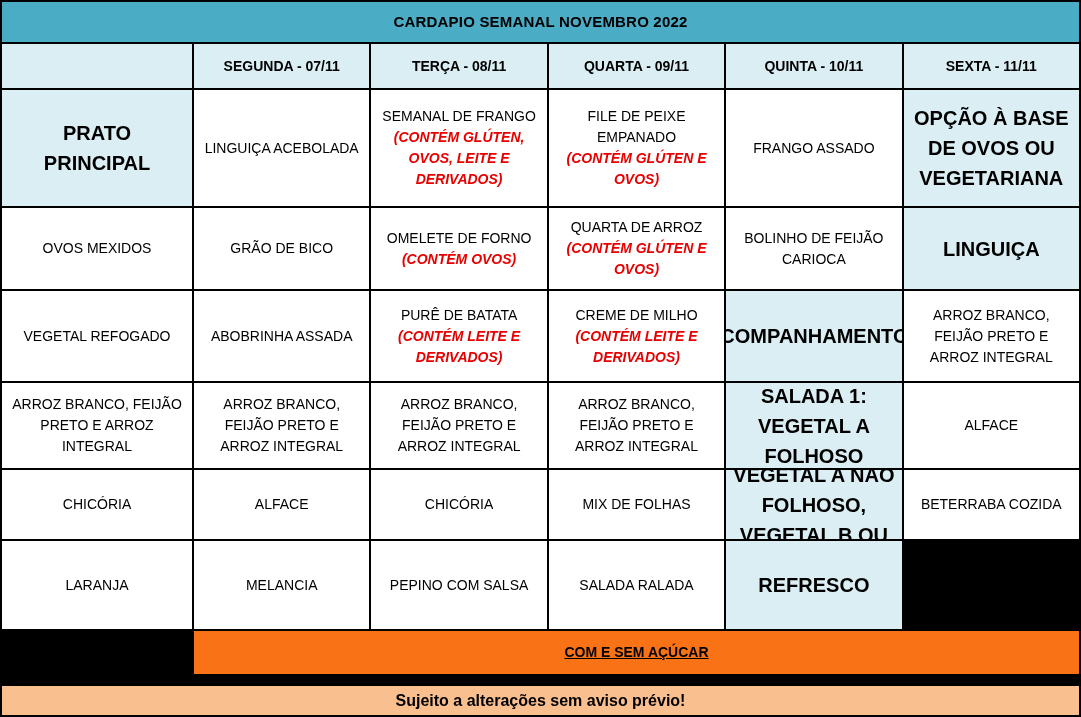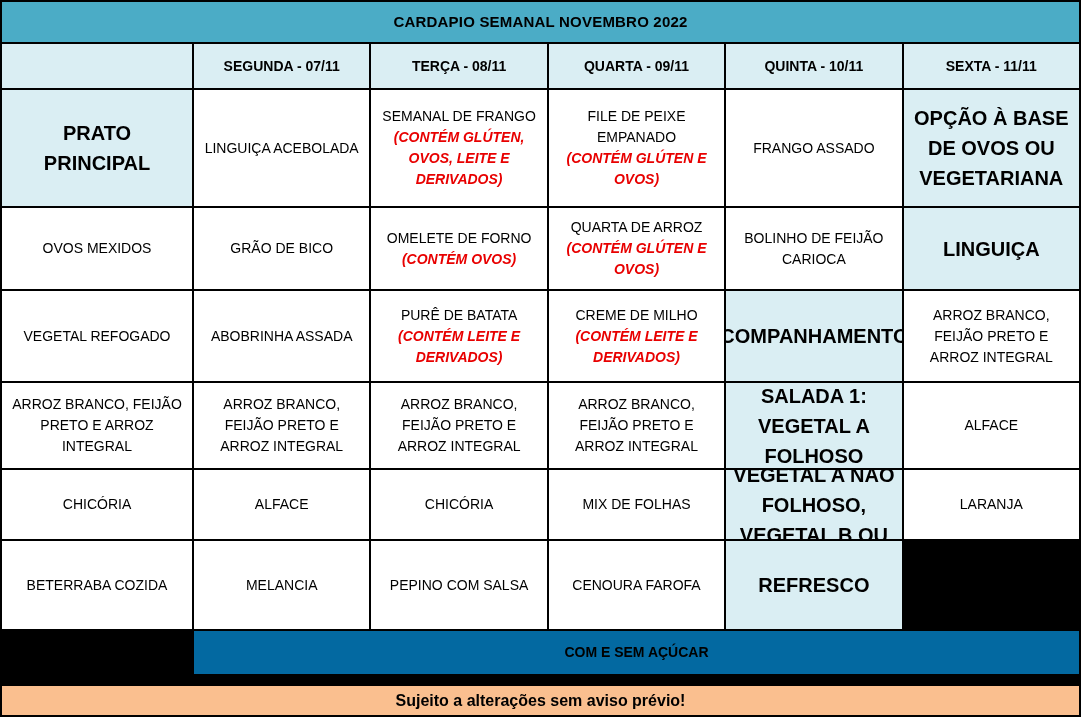--- a/index.html
+++ b/index.html
@@ -48,22 +48,23 @@
   }
   .label { font-size: 20px; }
   .dish { white-space: pre-line; }
   .allergen {
     color: #E80000;
     font-weight: bold;
     font-style: italic;
     white-space: pre-line;
   }
   .refresco-value {
-    background: #0369a1;
+    background: #f97316;
     font-weight: bold;
+    text-decoration: underline;
   }
   .footer-bar {
     background: #FABF8F;
     font-weight: bold;
     font-size: 16px;
     margin-top: 10px;
   }
 </style>
 </head>
 <body>
@@ -166,33 +167,33 @@
   </div>
   <div class="cell">
     <div class="dish">CHICÓRIA</div>
   </div>
   <div class="cell">
     <div class="dish">MIX DE FOLHAS</div>
   </div>
 
   <div class="cell label">SALADA 2: VEGETAL A NÃO FOLHOSO, VEGETAL B OU FRUTA</div>
   <div class="cell">
-    <div class="dish">LARANJA</div>
+    <div class="dish">BETERRABA COZIDA</div>
   </div>
   <div class="cell">
-    <div class="dish">BETERRABA COZIDA</div>
+    <div class="dish">LARANJA</div>
   </div>
   <div class="cell">
     <div class="dish">MELANCIA</div>
   </div>
   <div class="cell">
     <div class="dish">PEPINO COM SALSA</div>
   </div>
   <div class="cell">
-    <div class="dish">CENOURA FAROFA</div>
+    <div class="dish">SALADA RALADA</div>
   </div>
 
   <div class="cell label">REFRESCO</div>
   <div class="cell refresco-value span-days">COM E SEM AÇÚCAR</div>
 
   <div class="cell footer-bar span-all">Sujeito a alterações sem aviso prévio!</div>
 
 </div>
 
 </body></html>

